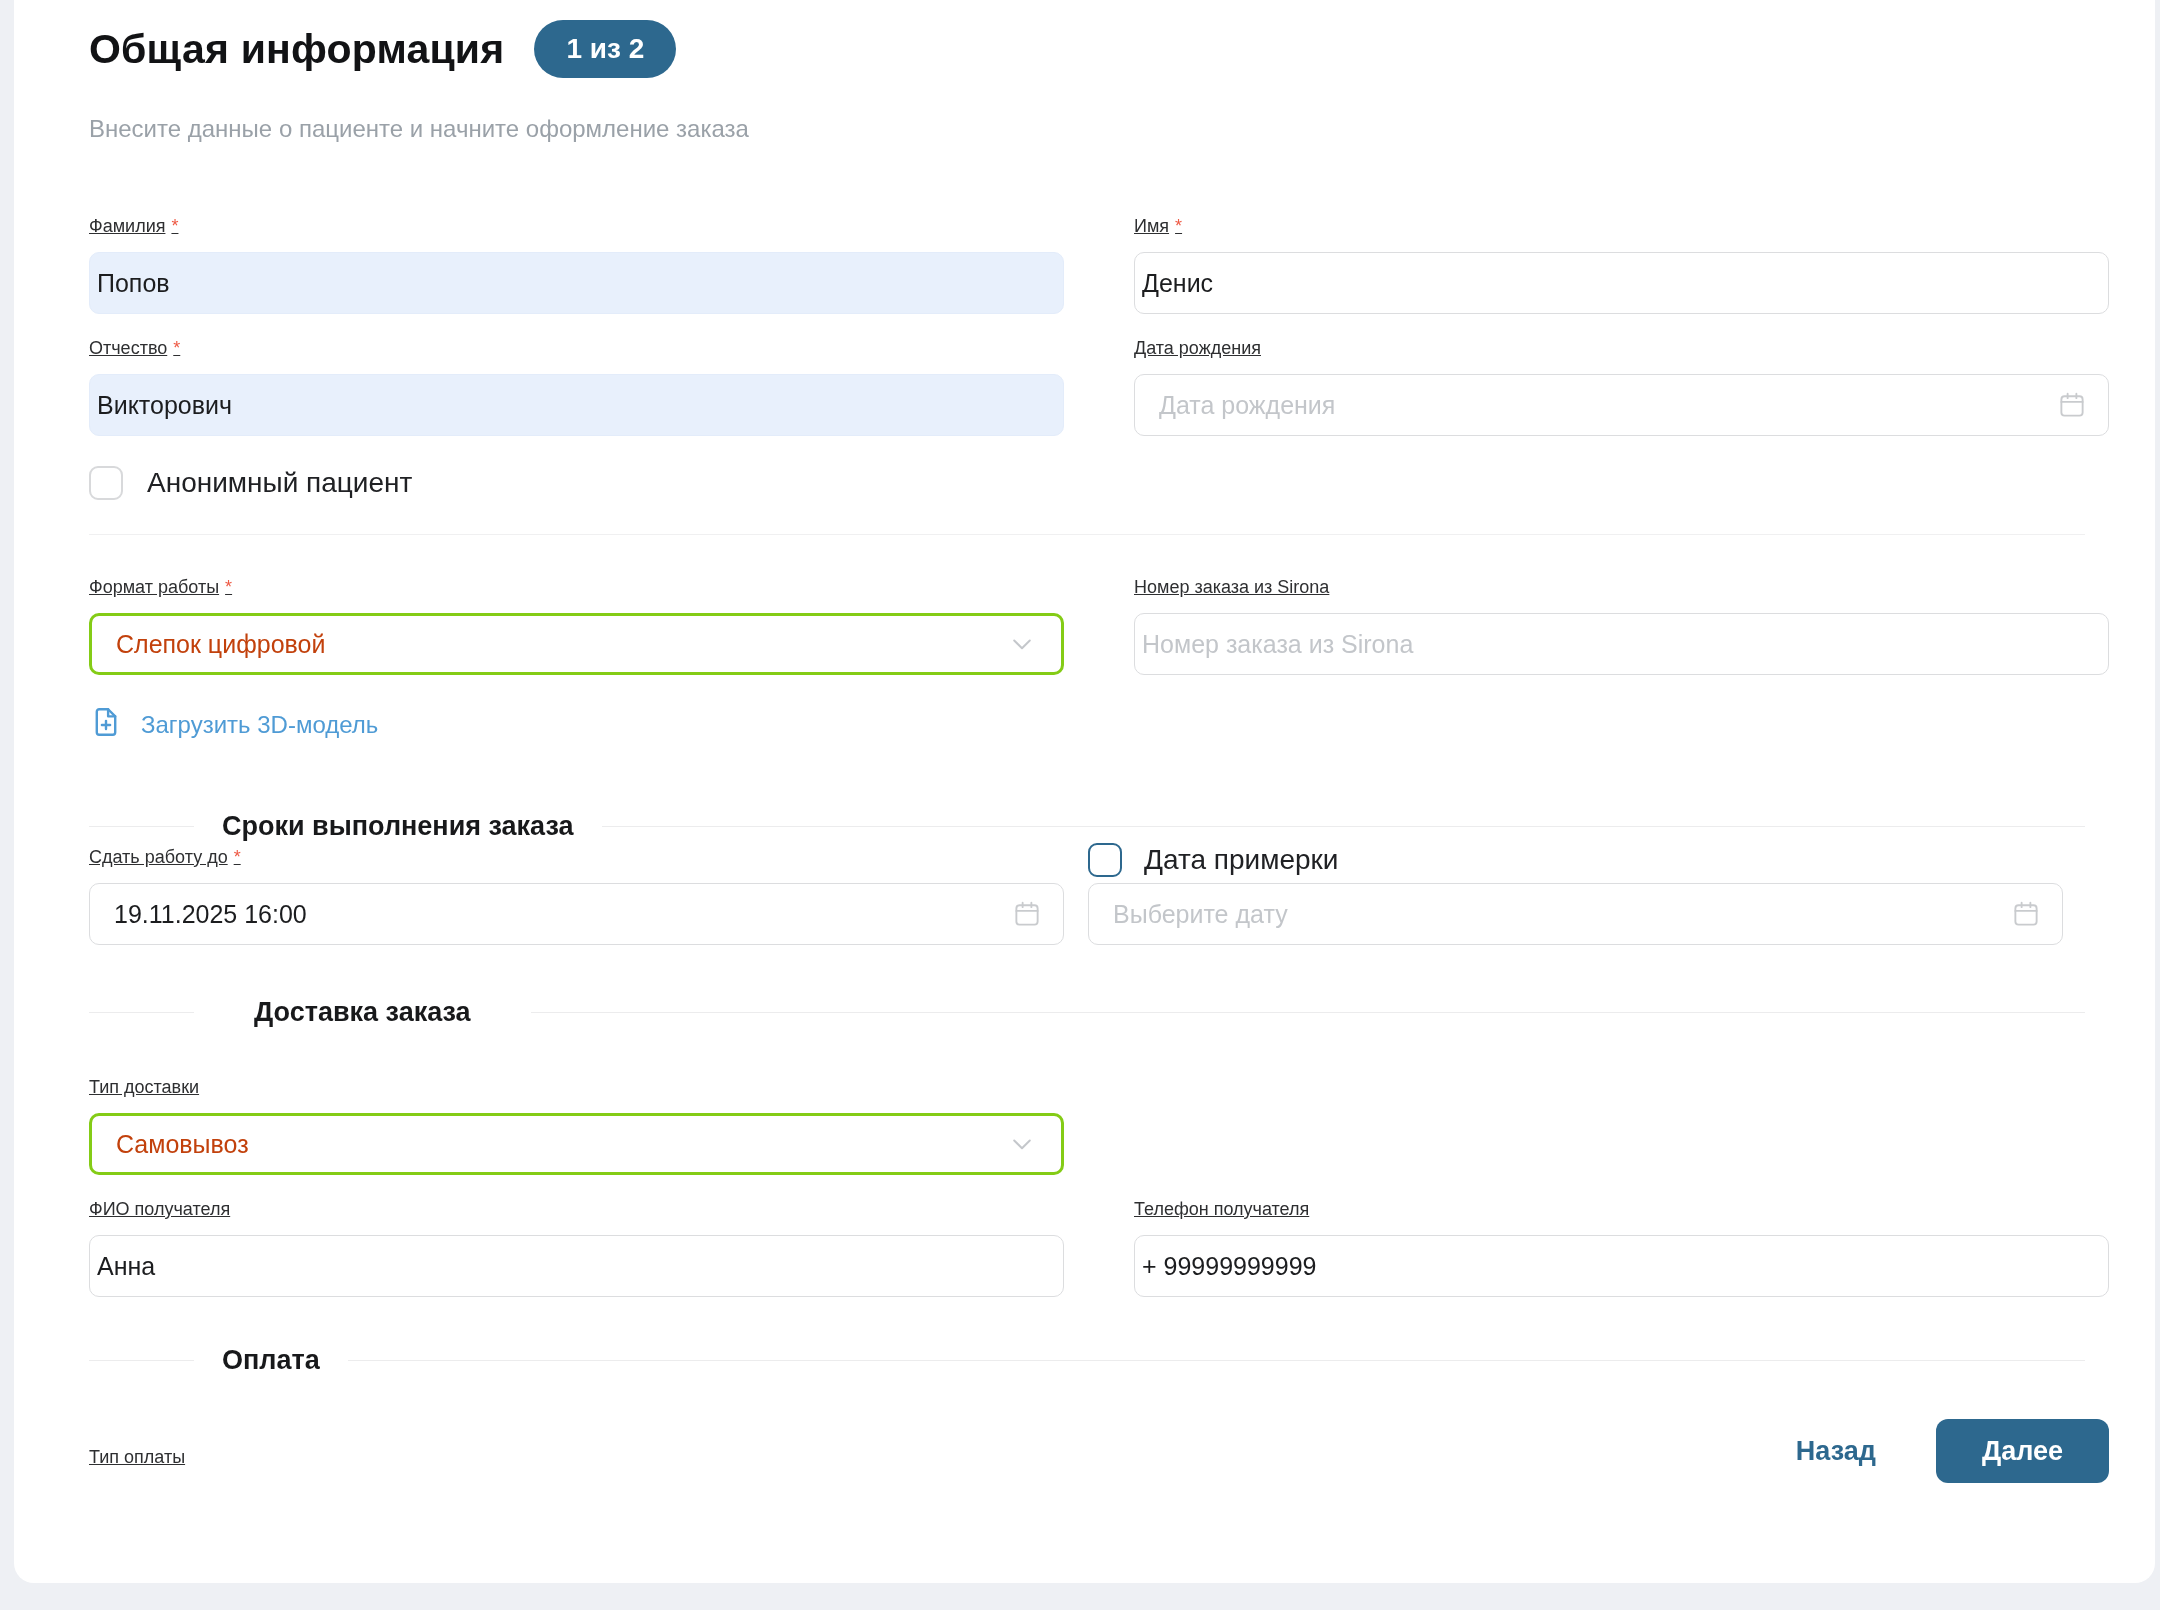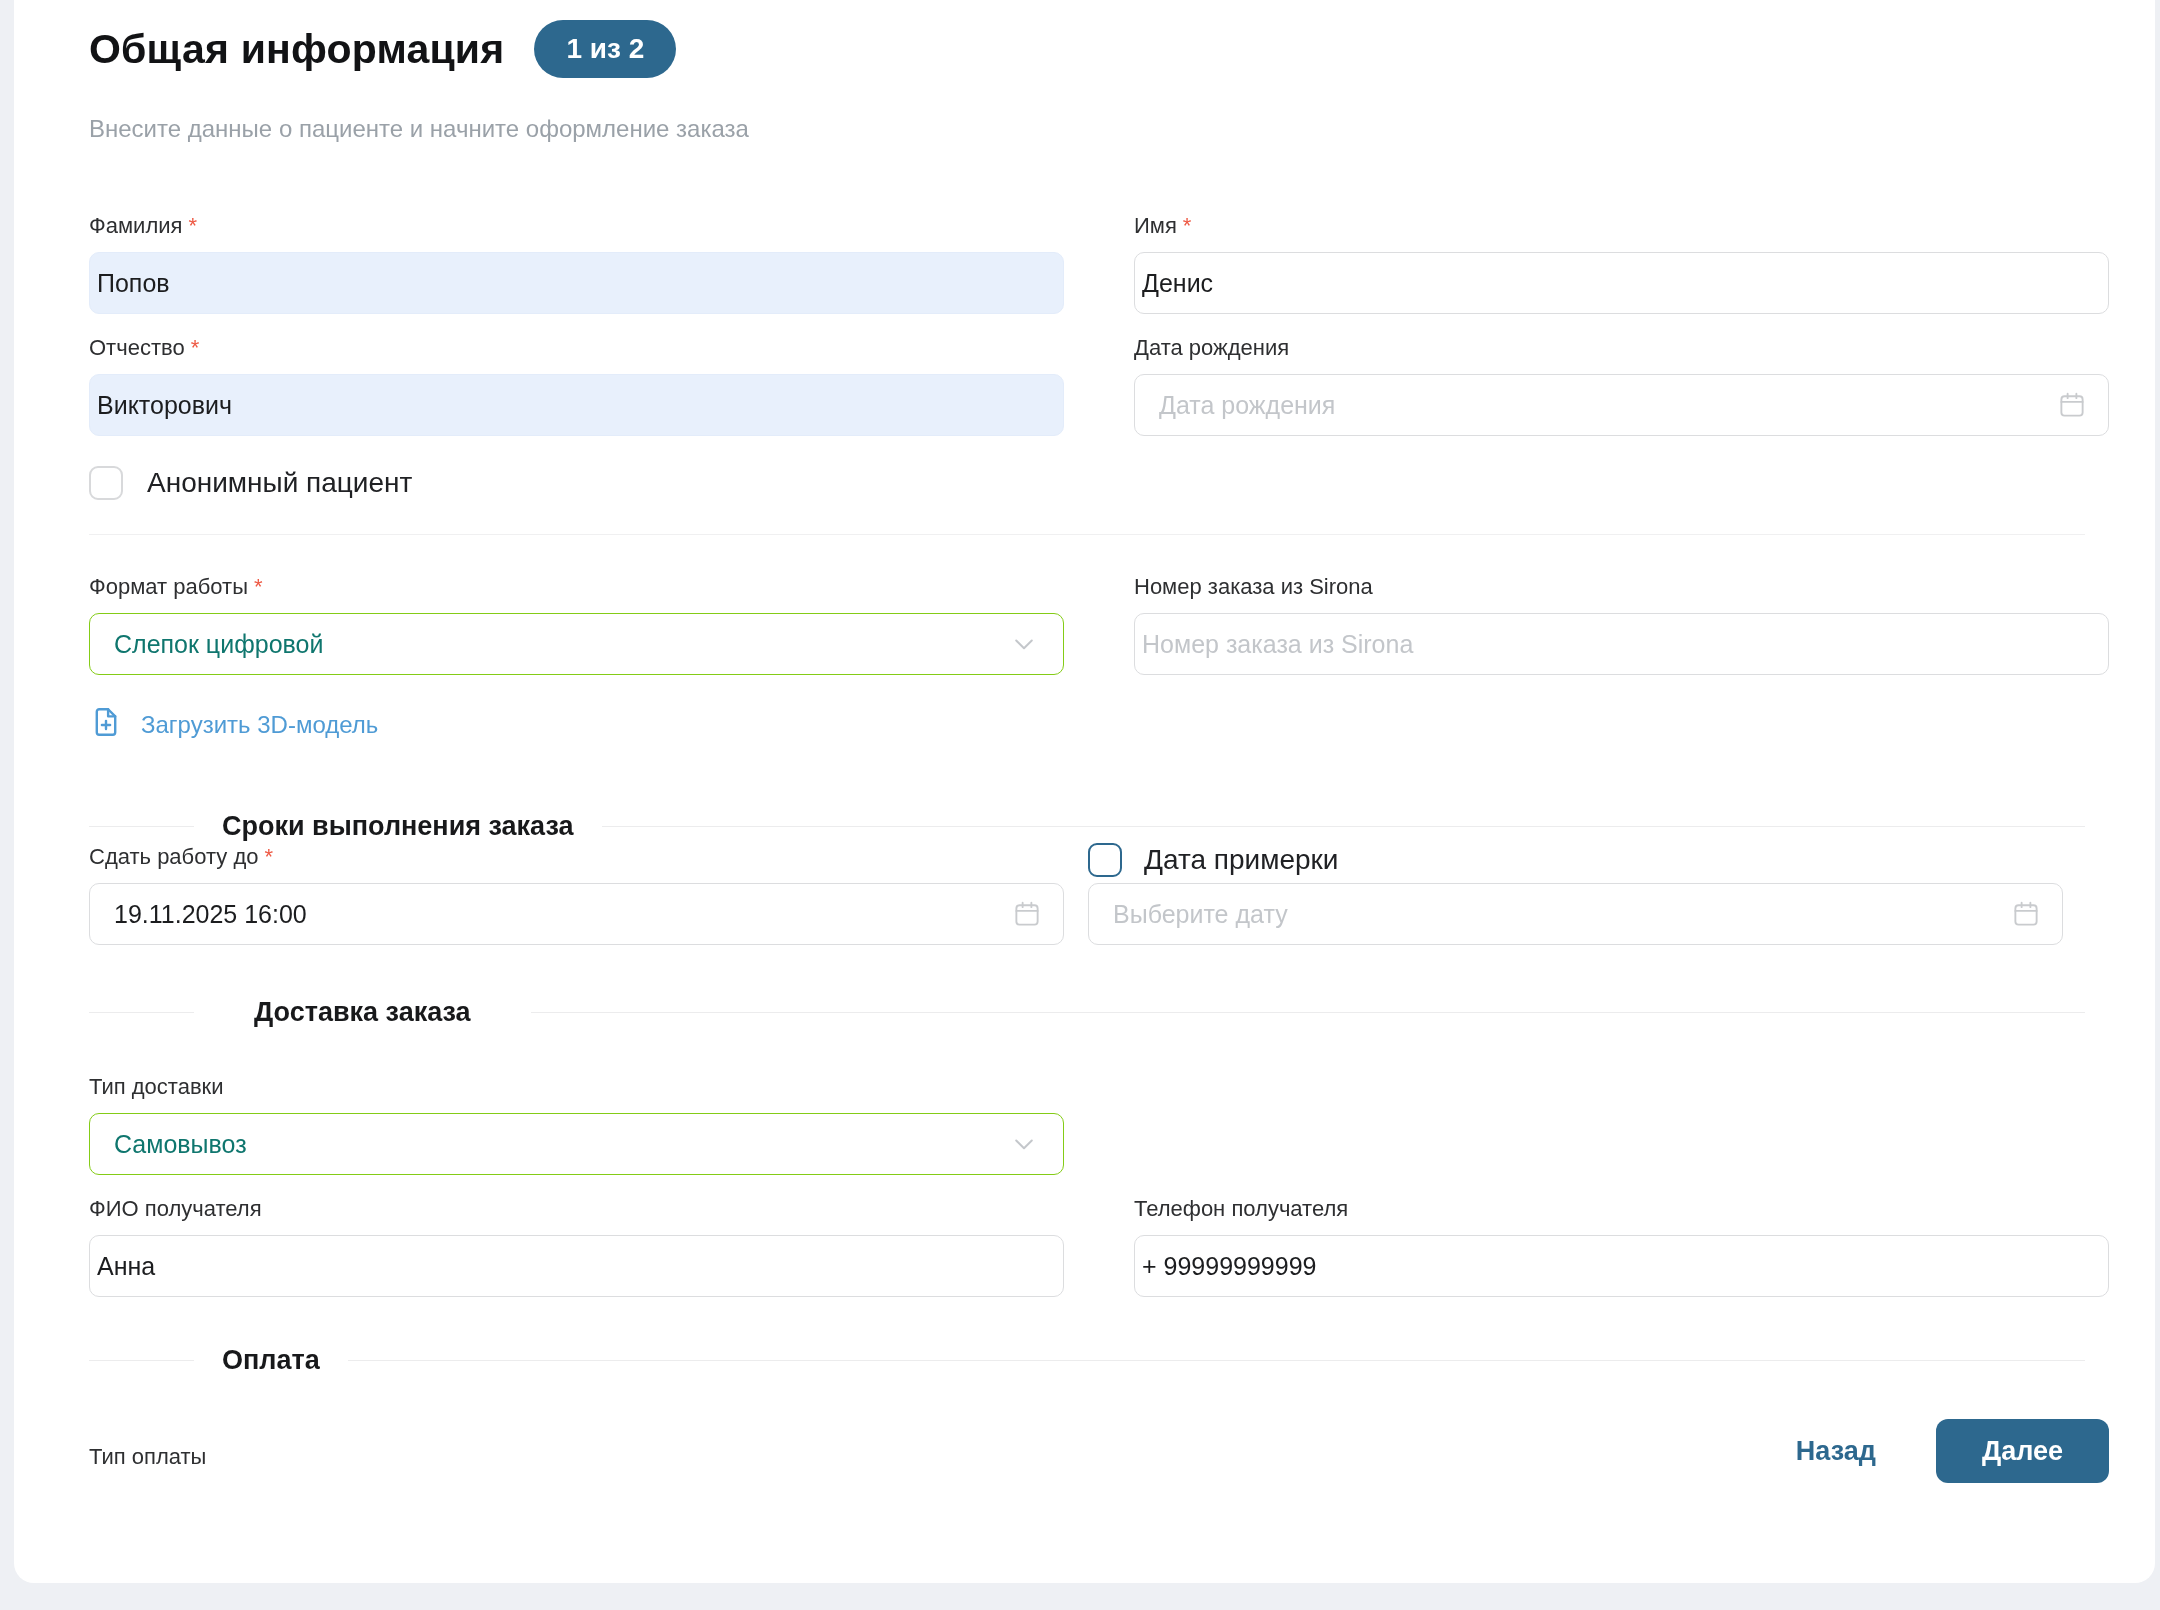--- a/index.html
+++ b/index.html
@@ -25,42 +25,42 @@
   .badge{
     display:inline-flex;align-items:center;justify-content:center;
     height:58px;padding:0 32px;border-radius:29px;
     background:#2d688e;color:#ffffff;font-size:28px;font-weight:700;
   }
   .subtitle{margin:36px 0 0 14px;font-size:24px;line-height:30px;color:#9aa1a8;}
 
   
   .grid{display:grid;grid-template-columns:975px 975px;column-gap:70px;margin:0 0 0 14px;}
   .field{display:flex;flex-direction:column;}
-  label.f-label{display:block;font-size:22px;line-height:28px;color:#2e2f31;margin-bottom:12px;}
+  label.f-label{display:block;font-size:18px;line-height:28px;color:#2e2f31;margin-bottom:12px;text-decoration:underline;}
   .req{color:#ee5a45;margin-left:6px;}
 
   .input{
     box-sizing:border-box;width:100%;height:62px;
     border:1px solid #dcdddf;border-radius:10px;
     padding:0 72px 0 24px;font-size:25px;color:#1c1d1f;
     font-family:"Liberation Sans","DejaVu Sans",sans-serif;
     background:#ffffff;outline:none;
   }
   .input.no-icon{padding-right:24px;padding-left:7px;}
   .input::placeholder{color:#c3c6ca;opacity:1;}
   .input.filled{background:#e8f0fc;border-color:#e3ecfa;}
   .input-wrap{position:relative;width:100%;}
   .icon-right{position:absolute;right:22px;top:50%;transform:translateY(-50%);display:flex;}
 
   
   .select{
     position:relative;box-sizing:border-box;width:100%;height:62px;
-    border:1px solid #84cc16;border-radius:10px;background:#fff;
+    border:3px solid #84cc16;border-radius:10px;background:#fff;
     display:flex;align-items:center;padding:0 72px 0 24px;
-    font-size:25px;color:#0f766e;cursor:pointer;
+    font-size:25px;color:#c2410c;cursor:pointer;
   }
 
   
   .check-row{display:flex;align-items:center;gap:24px;margin:30px 0 0 14px;}
   .checkbox{
     box-sizing:border-box;width:34px;height:34px;flex:0 0 34px;
     border:2px solid #d8d9db;border-radius:9px;background:#fff;cursor:pointer;
   }
   .checkbox.accent{border-color:#2d688e;}
   .check-label{font-size:28px;color:#202124;}

